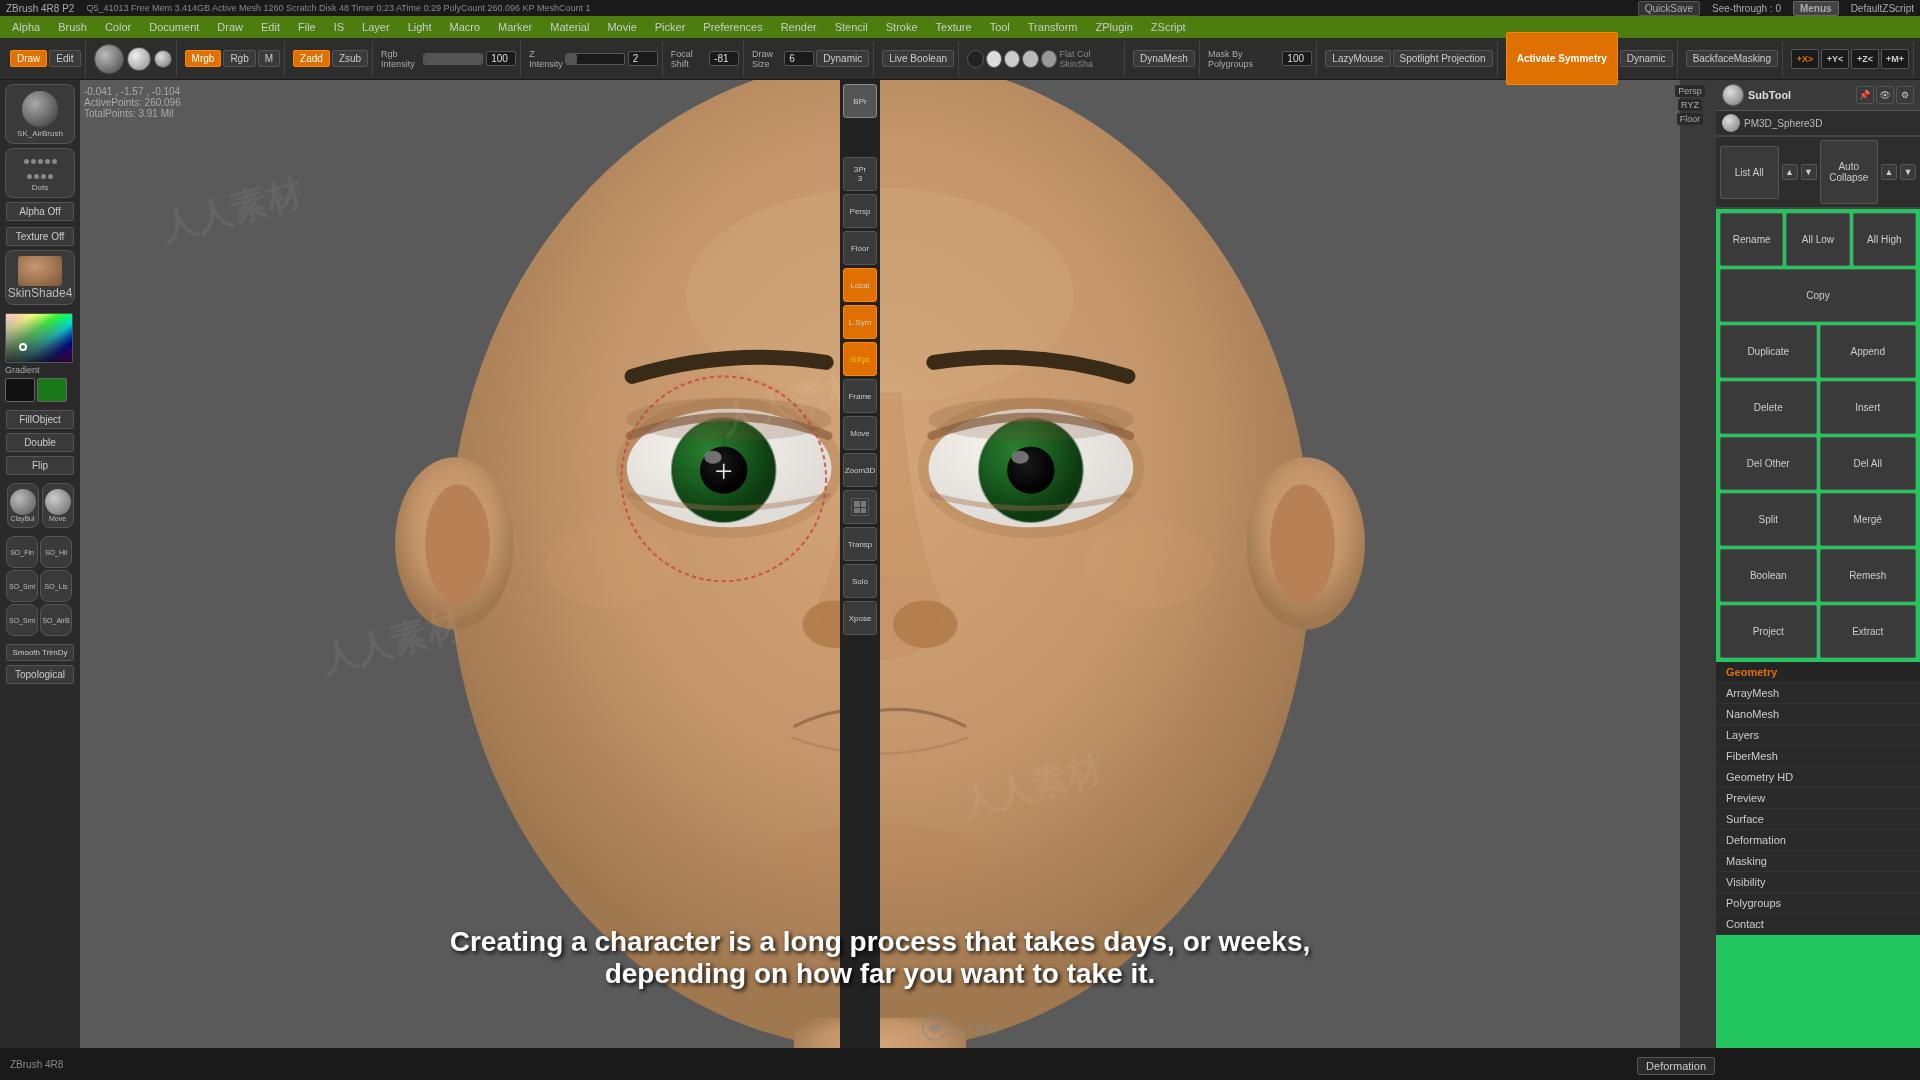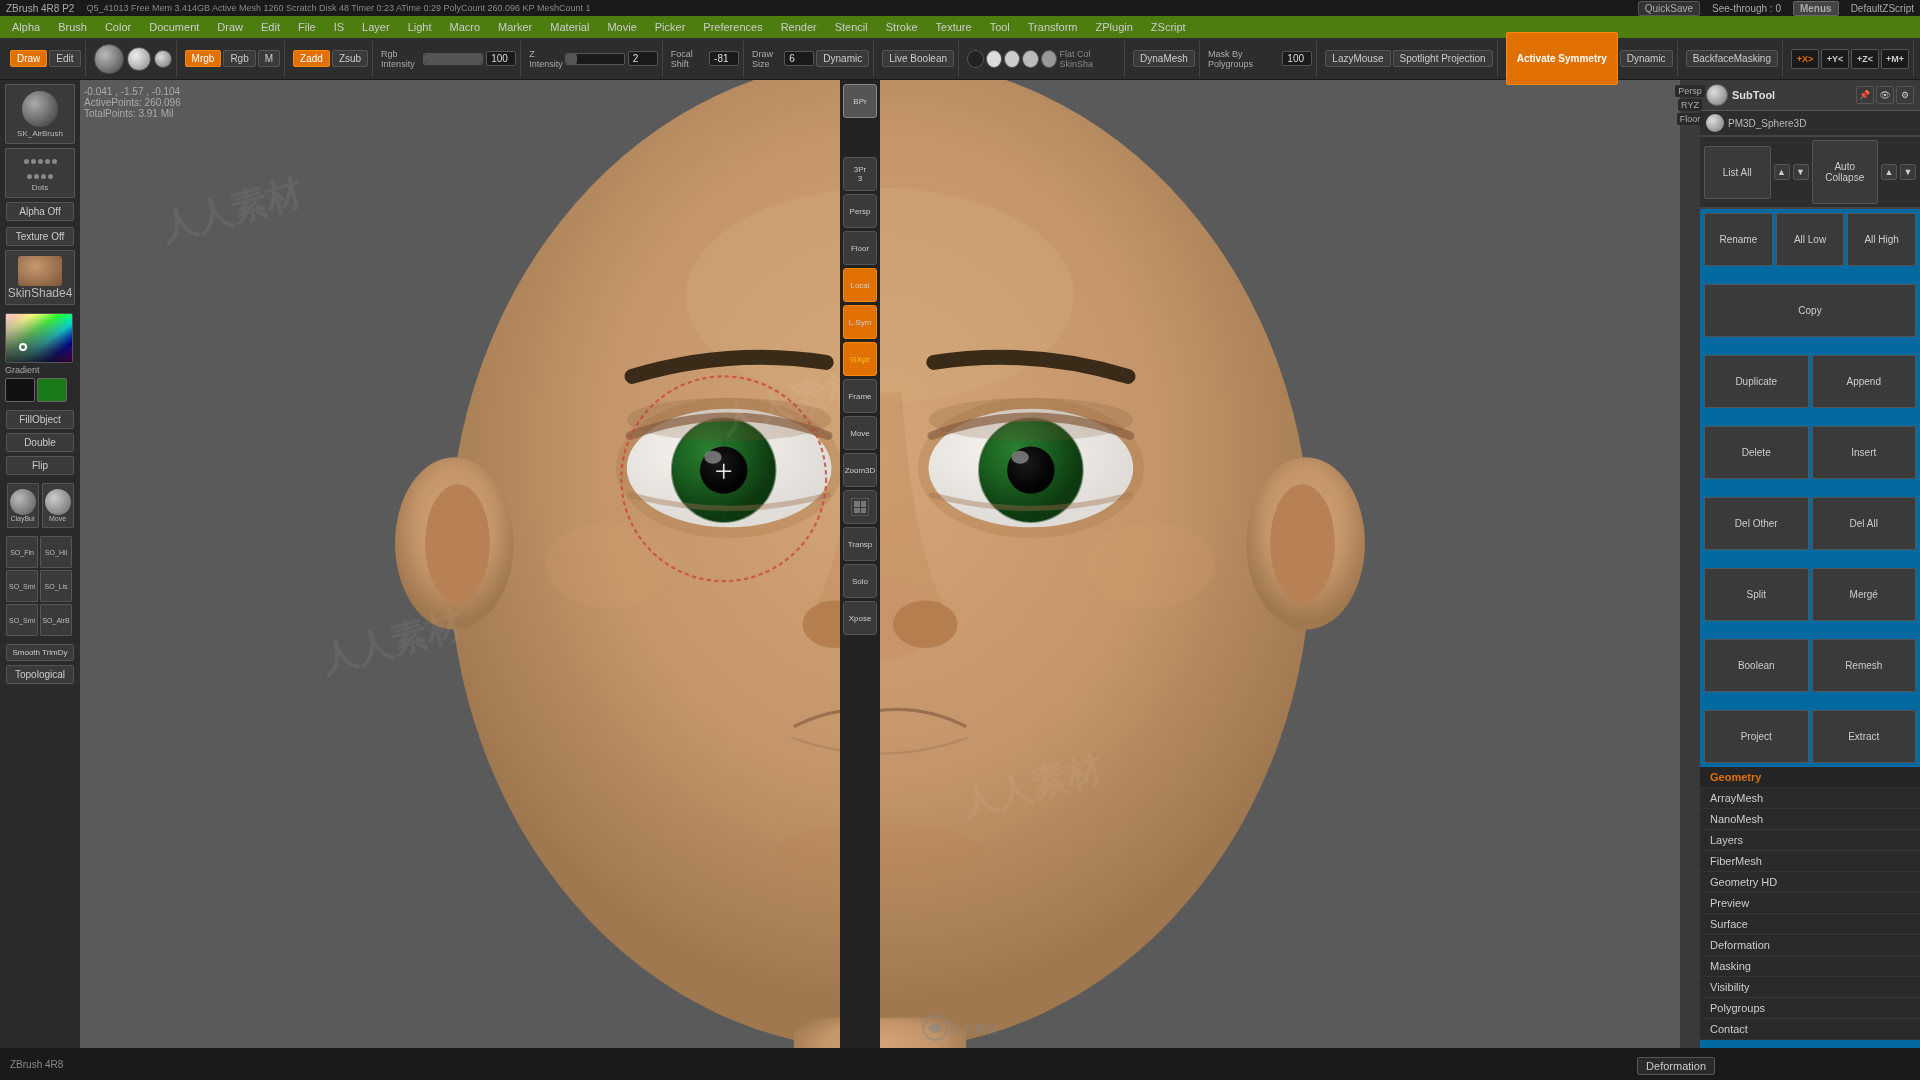--- a/index.html
+++ b/index.html
@@ -115,21 +115,21 @@
       align-items: center;
       padding: 4px 2px;
       gap: 4px;
     }
 
     .brush-item {
       width: 70px;
       height: 60px;
       background: #3a3a3a;
       border: 1px solid #555;
-      border-radius: 1px;
+      border-radius: 8px;
       display: flex;
       flex-direction: column;
       align-items: center;
       justify-content: center;
       cursor: pointer;
       font-size: 9px;
       color: #bbb;
       text-align: left;
     }
     .brush-circle {
@@ -280,23 +280,23 @@
       color: #ccc;
       text-align: center;
     }
     .icon-strip-btn.active { background: #e07000; border-color: #ff8800; }
 
     
     #right-panel {
       position: absolute;
       top: 80px;
       right: 0;
-      width: 220px;
+      width: 204px;
       bottom: 0;
-      background: #0369a1;
+      background: #22c55e;
       z-index: 50;
       display: flex;
       flex-direction: column;
     }
     .st-icon {
       width: 18px; height: 18px;
       background: #3a3a3a;
       border: 1px solid #555;
       border-radius: 2px;
       display: flex; align-items: center; justify-content: center;
@@ -335,21 +335,21 @@
       color: #ccc;
       flex: 1;
     }
 
     
     #subtool-controls {
       padding: 4px;
       border-top: 1px solid #444;
       display: flex;
       flex-direction: column;
-      gap: 18px;
+      gap: 3px;
     }
 
     .st-ctrl-row {
       display: flex;
       gap: 3px;
       align-items: center;
     }
 
     .st-ctrl-btn {
       flex: 1;
@@ -854,20 +854,24 @@
       <line x1="298" y1="363" x2="312" y2="363" stroke="#fff" stroke-width="1.5" opacity="0.9"></line>
       <line x1="305" y1="356" x2="305" y2="370" stroke="#fff" stroke-width="1.5" opacity="0.9"></line>
 
       <ellipse cx="310" cy="315" rx="95" ry="20" fill="#7a5030" opacity="0.2"></ellipse>
       <ellipse cx="590" cy="315" rx="95" ry="20" fill="#7a5030" opacity="0.2"></ellipse>
 
       <rect x="370" y="870" width="160" height="60" rx="10" fill="url(#skinGrad)"></rect>
     </svg>
   </div>
 
+  <div id="subtitle">
+    <div>Creating a character is a long process that takes days, or weeks,</div>
+    <div>depending on how far you want to take it.</div>
+  </div>
 </div>
 
 <div id="view-cube">
   <span class="vc-label">Persp</span>
   <span class="vc-label">RYZ</span>
   <span class="vc-label">Floor</span>
 </div>
 
 <div id="right-panel">
 

